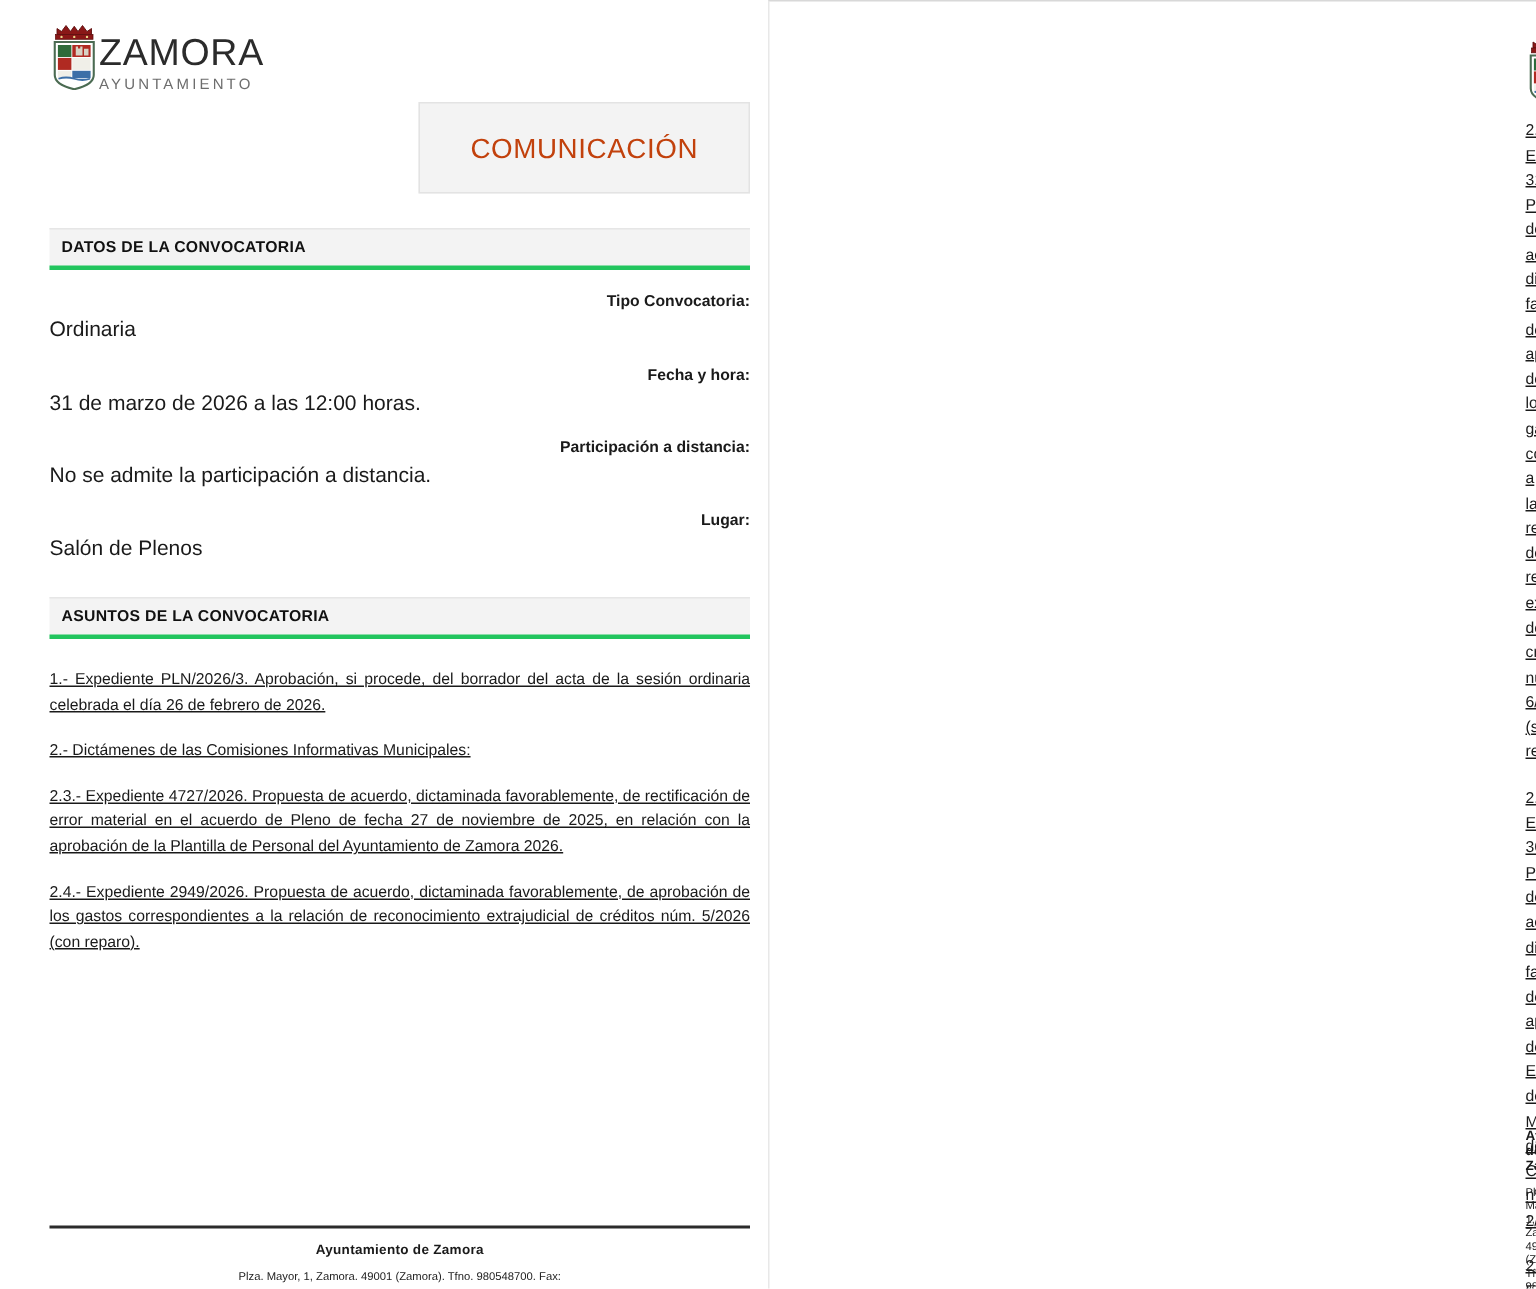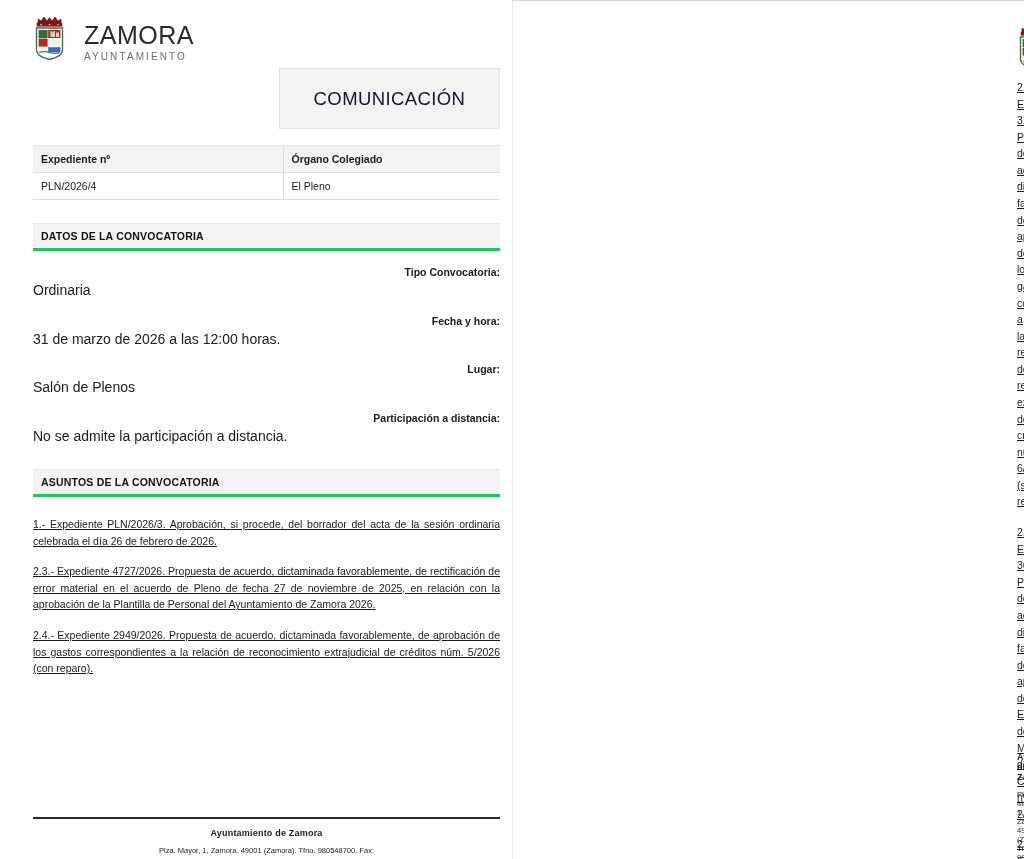--- a/index.html
+++ b/index.html
@@ -46,21 +46,21 @@
   }
   .page-right .page-inner {
     left: 504px;
     right: 12px;
   }
 
   
   .logo {
     display: flex;
     align-items: flex-start;
-    gap: 18px;
+    gap: 0;
     padding-top: 14px;
   }
   .page-right .logo { padding-top: 22px; }
   .crest {
     width: 33px;
     height: 46px;
     position: relative;
     flex: 0 0 auto;
   }
   .crest svg { display: block; }
@@ -94,21 +94,21 @@
   .comunicacion-box {
     width: 219px;
     height: 59px;
     background: #f3f3f3;
     border: 1px solid #e3e3e3;
     display: flex;
     align-items: center;
     justify-content: center;
     font-size: 18.5px;
     letter-spacing: 0.4px;
-    color: #0f172a;
+    color: #c2410c;
   }
 
   
   .info-table {
     width: 100%;
     border-collapse: collapse;
     margin-top: 16px;
     table-layout: fixed;
   }
   .info-table th,
@@ -237,60 +237,47 @@
         <span class="logo-text">
           <span class="logo-zamora">ZAMORA</span>
           <span class="logo-ayto">AYUNTAMIENTO</span>
         </span>
       </div>
 
       <div class="comunicacion-wrap">
         <div class="comunicacion-box">COMUNICACIÓN</div>
       </div>
 
-      <table class="info-table">
-        <thead>
-          <tr>
-            <th>Expediente nº</th>
-            <th class="cell-divider">Órgano Colegiado</th>
-          </tr>
-        </thead>
-        <tbody>
-          <tr>
-            <td>PLN/2026/4</td>
-            <td class="cell-divider">El Pleno</td>
-          </tr>
-        </tbody>
-      </table>
 
       <div class="section-band">DATOS DE LA CONVOCATORIA</div>
 
       <div class="fields">
         <div class="field">
           <div class="field-label">Tipo Convocatoria:</div>
           <div class="field-value">Ordinaria</div>
         </div>
         <div class="field">
           <div class="field-label">Fecha y hora:</div>
           <div class="field-value">31 de marzo de 2026 a las 12:00 horas.</div>
         </div>
         <div class="field">
+          <div class="field-label">Participación a distancia:</div>
+          <div class="field-value">No se admite la participación a distancia.</div>
+        </div>
+        <div class="field">
           <div class="field-label">Lugar:</div>
           <div class="field-value">Salón de Plenos</div>
         </div>
-        <div class="field">
-          <div class="field-label">Participación a distancia:</div>
-          <div class="field-value">No se admite la participación a distancia.</div>
-        </div>
       </div>
 
       <div class="section-band">ASUNTOS DE LA CONVOCATORIA</div>
 
       <div class="agenda">
         <p>1.- Expediente PLN/2026/3. Aprobación, si procede, del borrador del acta de la sesión ordinaria celebrada el día 26 de febrero de 2026.</p>
+        <p>2.- Dictámenes de las Comisiones Informativas Municipales:</p>
         <p>2.3.- Expediente 4727/2026. Propuesta de acuerdo, dictaminada favorablemente, de rectificación de error material en el acuerdo de Pleno de fecha 27 de noviembre de 2025, en relación con la aprobación de la Plantilla de Personal del Ayuntamiento de Zamora 2026.</p>
         <p>2.4.- Expediente 2949/2026. Propuesta de acuerdo, dictaminada favorablemente, de aprobación de los gastos correspondientes a la relación de reconocimiento extrajudicial de créditos núm. 5/2026 (con reparo).</p>
       </div>
 
     </div>
 
     <div class="footer">
       <div class="footer-rule"></div>
       <div class="footer-title">Ayuntamiento de Zamora</div>
       <div class="footer-sub">Plza. Mayor, 1, Zamora. 49001 (Zamora). Tfno. 980548700. Fax:</div>

